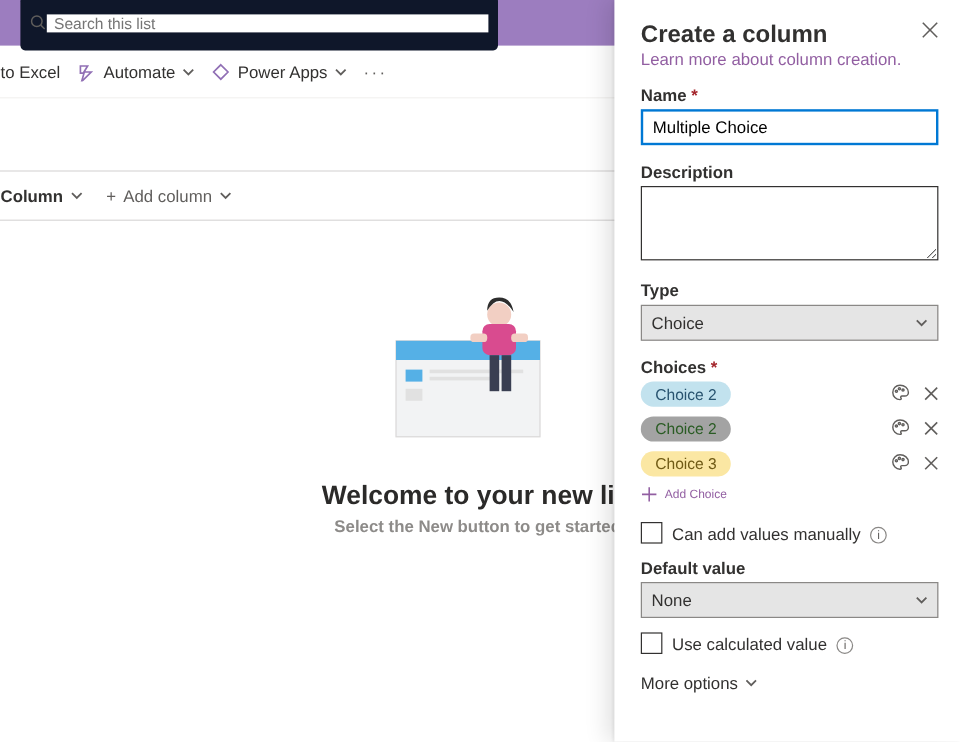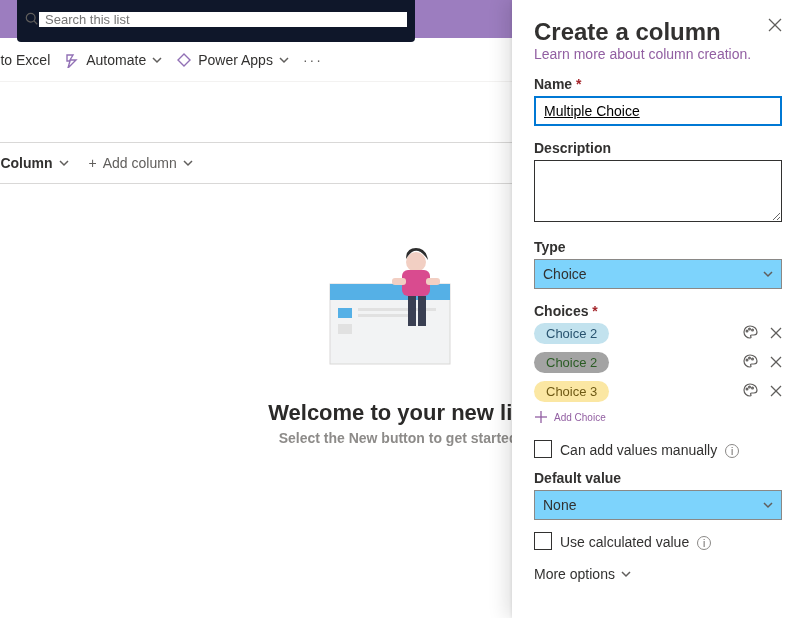--- a/index.html
+++ b/index.html
@@ -48,30 +48,30 @@
     right:0;
     width:288px;
     background:#fff;
     box-shadow:-6px 0 18px rgba(0,0,0,0.12),-1px 0 3px rgba(0,0,0,0.08);
     display:flex;
     flex-direction:column;
     padding:18px 18px 10px 22px;
     overflow:auto;
   }
   .panel-head{display:flex;align-items:flex-start;justify-content:space-between;}
-  .panel-head h1{margin:0;font-size:24px;font-weight:700;}
+  .panel-head h1{margin:0;font-size:20px;font-weight:700;}
   .learnlink{color:var(--purple-link);font-size:14px;margin-top:14px;text-decoration:none;}
 
   .fld{margin-top:14px;}
   .fld-label{font-weight:600;font-size:14px;margin-bottom:4px;display:block;}
   .req{color:#a4262c;}
-  .txt-input{width:100%;height:30px;border:1px solid #323130;padding:0 8px;font-size:14px;outline-offset:-1px;text-decoration:underline;}
+  .txt-input{width:100%;height:30px;border:1px solid #323130;padding:0 8px;font-size:14px;outline-offset:-1px;}
   .txt-input.focus{border:2px solid var(--focus-blue);}
   textarea.txt-area{width:100%;height:62px;border:1px solid #323130;padding:6px 8px;font-size:14px;resize:both;}
-  .select{width:100%;height:30px;border:1px solid #8a8886;padding:12px 8px;display:flex;align-items:center;justify-content:space-between;font-size:14px;background:#7dd3fc;cursor:pointer;}
+  .select{width:100%;height:30px;border:1px solid #8a8886;padding:12px 8px;display:flex;align-items:center;justify-content:space-between;font-size:14px;background:#e5e5e5;cursor:pointer;}
 
   .choice-row{display:flex;align-items:center;gap:8px;margin-bottom:8px;}
   .chip{display:inline-block;padding:3px 12px;border-radius:12px;font-size:13px;}
   .choice-row .actions{margin-left:auto;display:flex;gap:12px;align-items:center;}
   .icon-btn{cursor:pointer;color:#605e5c;}
 
   .addchoice{display:flex;align-items:center;gap:6px;color:var(--purple-link);cursor:pointer;font-size:10px;margin-top:2px;}
 
   .chk-row{display:flex;align-items:flex-end;gap:8px;margin-top:16px;font-size:14px;}
   .chk{width:18px;height:18px;border:1px solid #323130;background:#fff;}

